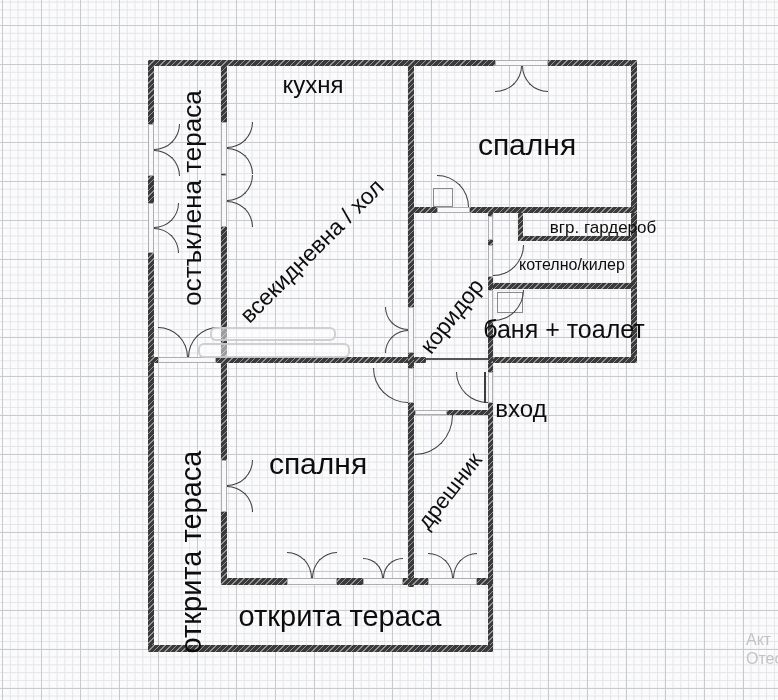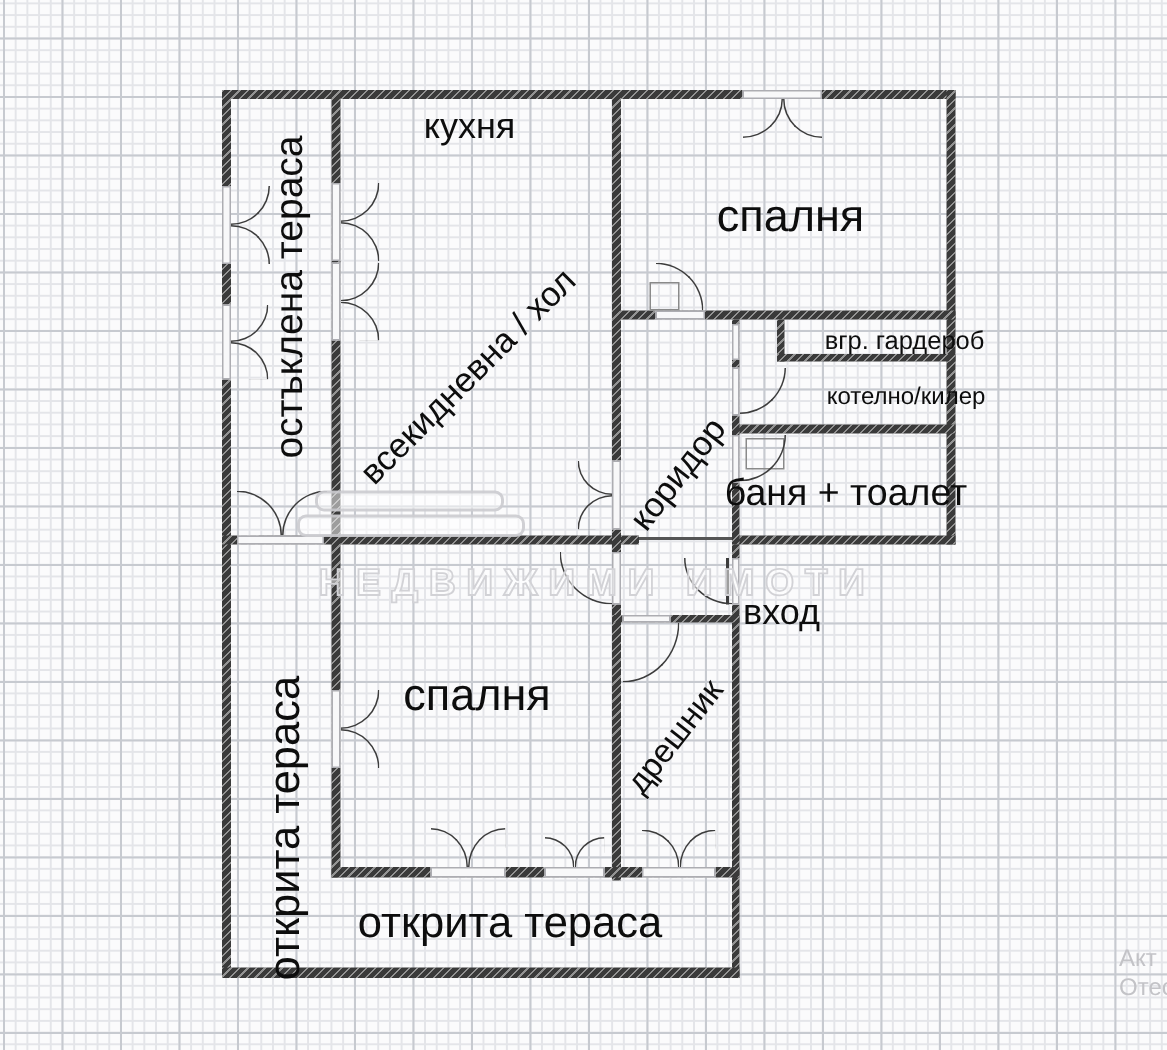--- a/index.html
+++ b/index.html
@@ -123,31 +123,30 @@
   <div class="leaf" style="left:484px;top:372px;width:2px;height:31px"></div>
   <div class="arc tl" style="left:415px;top:415px;width:38px;height:40px"></div>
   <div class="arc tl" style="left:493px;top:245px;width:31px;height:31px"></div>
   <div class="arc tl" style="left:493px;top:290px;width:31px;height:31px"></div>
   <div class="jamb" style="left:433px;top:188px;width:20px;height:19px"></div>
   <div class="jamb" style="left:497px;top:292px;width:26px;height:21px"></div>
 
   <div class="lbl" style="left:313px;top:85px;font-size:24px">кухня</div>
   <div class="lbl" style="left:527px;top:145px;font-size:30px">спалня</div>
   <div class="lbl" style="left:603px;top:227px;font-size:17px">вгр. гардероб</div>
-  <div class="lbl" style="left:604px;top:265px;font-size:16px">котелно/килер</div>
+  <div class="lbl" style="left:572px;top:265px;font-size:16px">котелно/килер</div>
   <div class="lbl" style="left:564px;top:329px;font-size:25px">баня + тоалет</div>
   <div class="lbl" style="left:521px;top:409px;font-size:24px">вход</div>
   <div class="lbl rot52" style="left:452px;top:316px;font-size:23px">коридор</div>
   <div class="lbl rot45" style="left:312px;top:251px;font-size:23px">всекидневна / хол</div>
   <div class="lbl rot52" style="left:450px;top:491px;font-size:22px">дрешник</div>
   <div class="lbl" style="left:318px;top:464px;font-size:30px">спалня</div>
   <div class="lbl" style="left:340px;top:616px;font-size:29px">открита тераса</div>
   <div class="lbl rot90" style="left:191px;top:552px;font-size:29px">открита тераса</div>
   <div class="lbl rot90" style="left:192px;top:198px;font-size:26px">остъклена тераса</div>
 
   <div class="wm-bar" style="left:210px;top:327px;width:122px;height:10px"></div>
   <div class="wm-bar" style="left:198px;top:343px;width:148px;height:11px"></div>
-  <div class="wm wm-caption" style="left:398px;top:389px">НЕДВИЖИМИ ИМОТИ</div>
 
   <div class="corner" style="left:746px;top:631px">Акт</div>
   <div class="corner" style="left:746px;top:650px">Отес</div>
 
 </div>
 
 </body></html>

